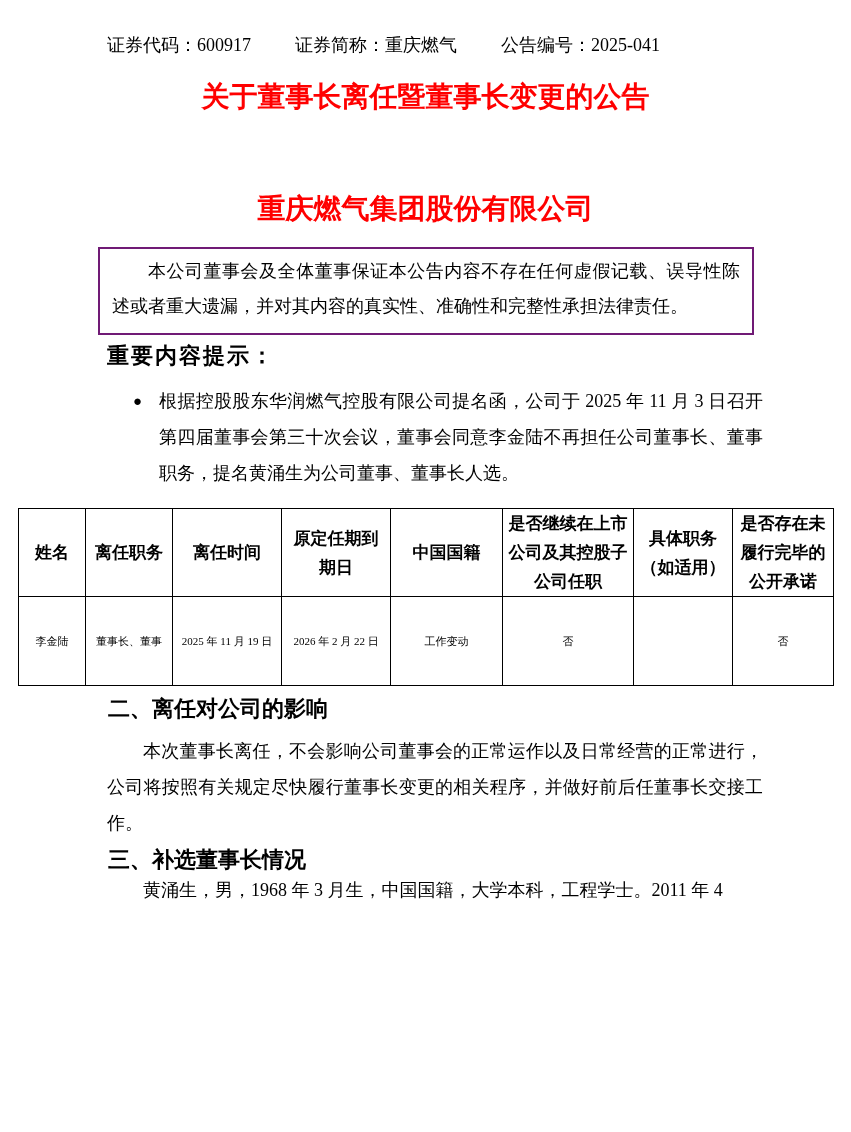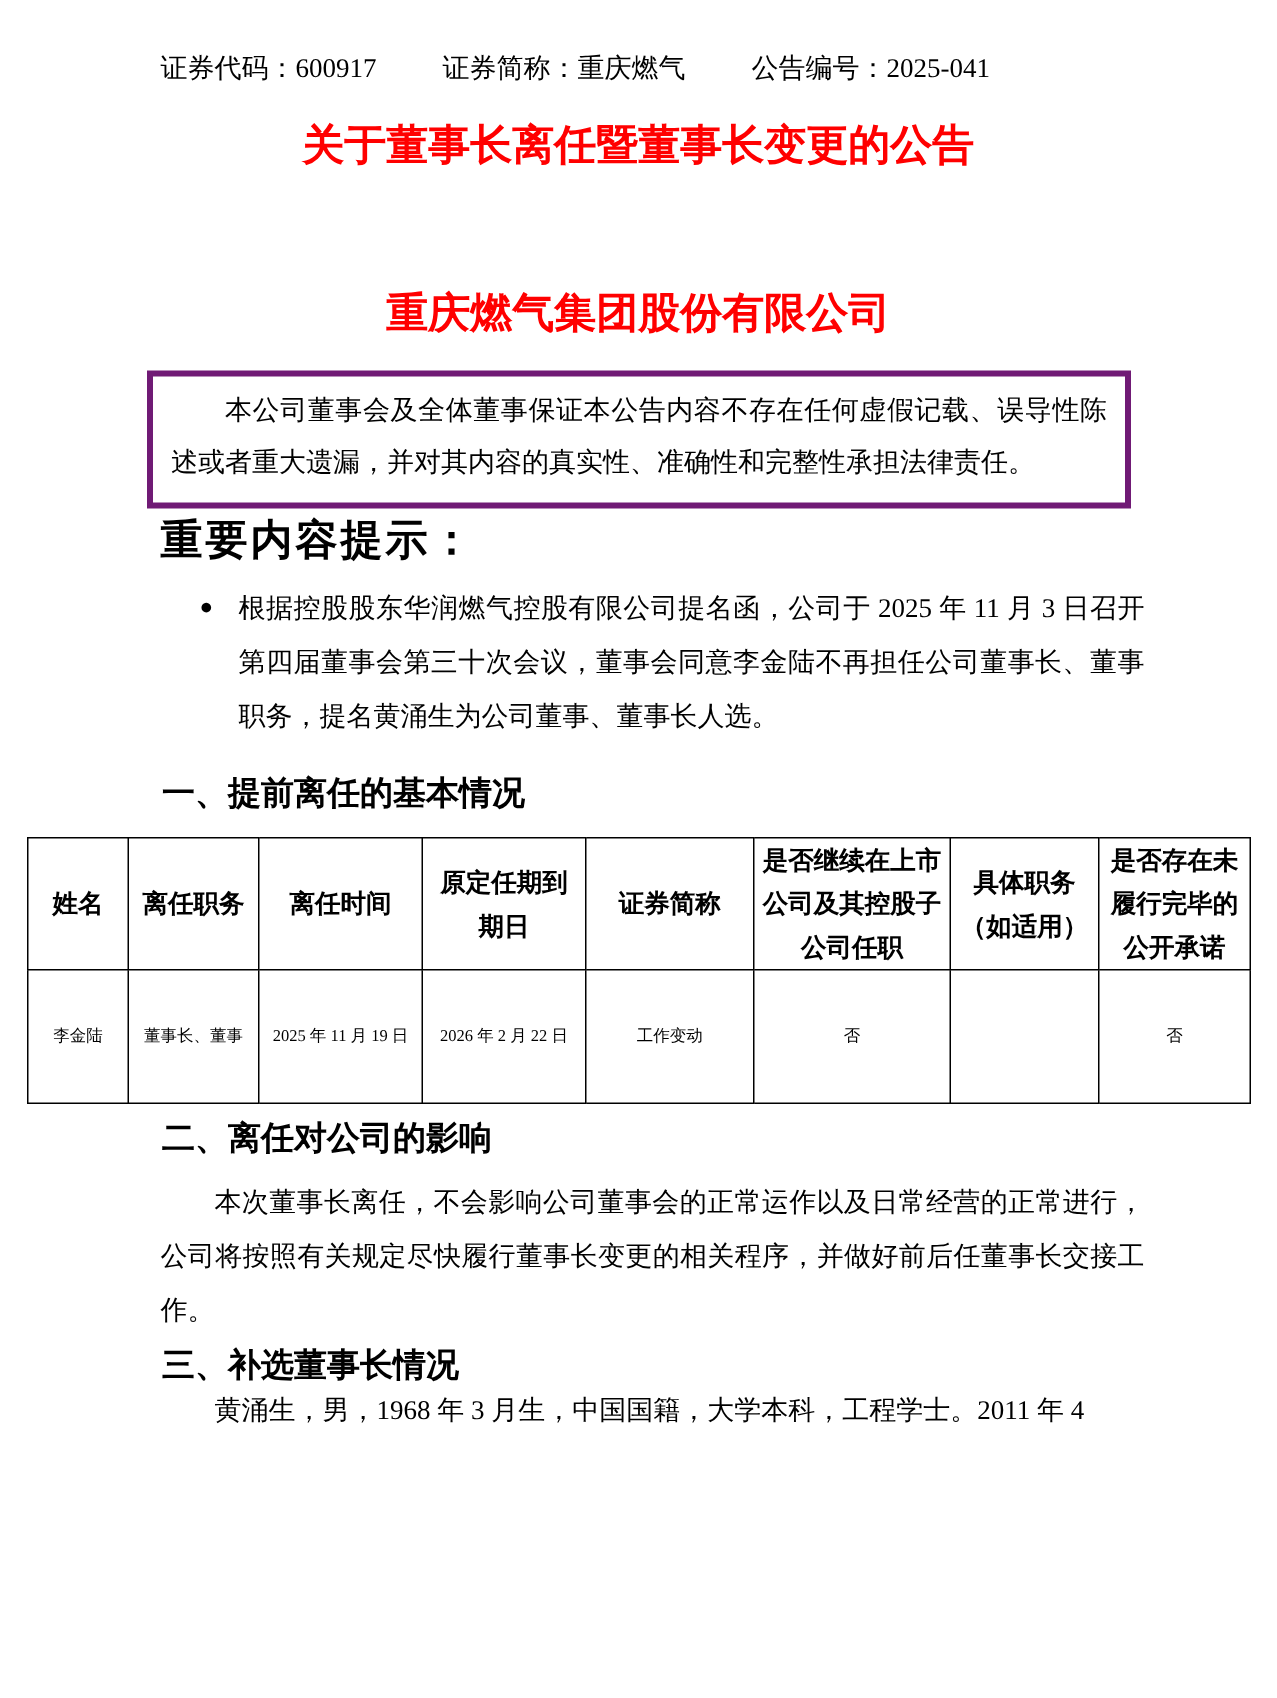--- a/index.html
+++ b/index.html
@@ -23,30 +23,30 @@
     color:#ff0000;
     font-family:"Liberation Sans","DejaVu Sans",sans-serif;
     font-weight:bold;
     font-size:28px; line-height:30px;
   }
   .title-1 { margin-top:82px; }
   .title-2 { margin-top:26px; }
   .disclaimer-box {
     margin:23px 0 0 98px;
     width:656px;
-    border:4px solid #701a75;
+    border:2px solid #701a75;
     padding:5px 12px 9px 12px;
     font-size:18px; line-height:35px;
     text-align:justify; text-indent:2em;
   }
   .notice-heading {
     margin:9px 0 0 107px;
     font-family:"Liberation Sans","DejaVu Sans",sans-serif;
     font-weight:bold;
-    font-size:28px; line-height:23px;
+    font-size:22px; line-height:23px;
     letter-spacing:2px;
   }
   .bullet-para {
     display:flex;
     margin:16px 0 0 133px;
     width:630px;
   }
   .bullet-icon { font-size:15px; line-height:36px; margin-right:17px; }
   .bullet-text {
     flex:1;
@@ -110,40 +110,39 @@
     <span>本公司董事会及全体董事保证本公告内容不存在任何虚假记载、误导性陈述或者重大遗漏，并对其内容的真实性、准确性和完整性承担法律责任。</span>
   </div>
 
   <div class="notice-heading">重要内容提示：</div>
 
   <div class="bullet-para">
     <span class="bullet-icon">●</span>
     <div class="bullet-text">根据控股股东华润燃气控股有限公司提名函，公司于 2025 年 11 月 3 日召开第四届董事会第三十次会议，董事会同意李金陆不再担任公司董事长、董事职务，提名黄涌生为公司董事、董事长人选。</div>
   </div>
 
-  <div class="section-heading heading-1">一、提前离任的基本情况</div>
 
   <table class="info-table">
     <colgroup>
       <col style="width:67px">
         <col style="width:87px">
         <col style="width:109px">
         <col style="width:109px">
       <col style="width:112px">
         <col style="width:131px">
         <col style="width:99px">
         <col style="width:101px">
     </colgroup>
     <tbody>
         <tr>
       <th>姓名</th>
       <th>离任职务</th>
       <th>离任时间</th>
       <th>原定任期到期日</th>
-      <th>证券简称</th>
+      <th>中国国籍</th>
       <th>是否继续在上市公司及其控股子公司任职</th>
       <th>具体职务（如适用）</th>
       <th>是否存在未履行完毕的公开承诺</th>
     </tr>
     <tr>
       <td>李金陆</td>
       <td>董事长、董事</td>
       <td>2025 年 11 月 19 日</td>
       <td>2026 年 2 月 22 日</td>
       <td>工作变动</td>

